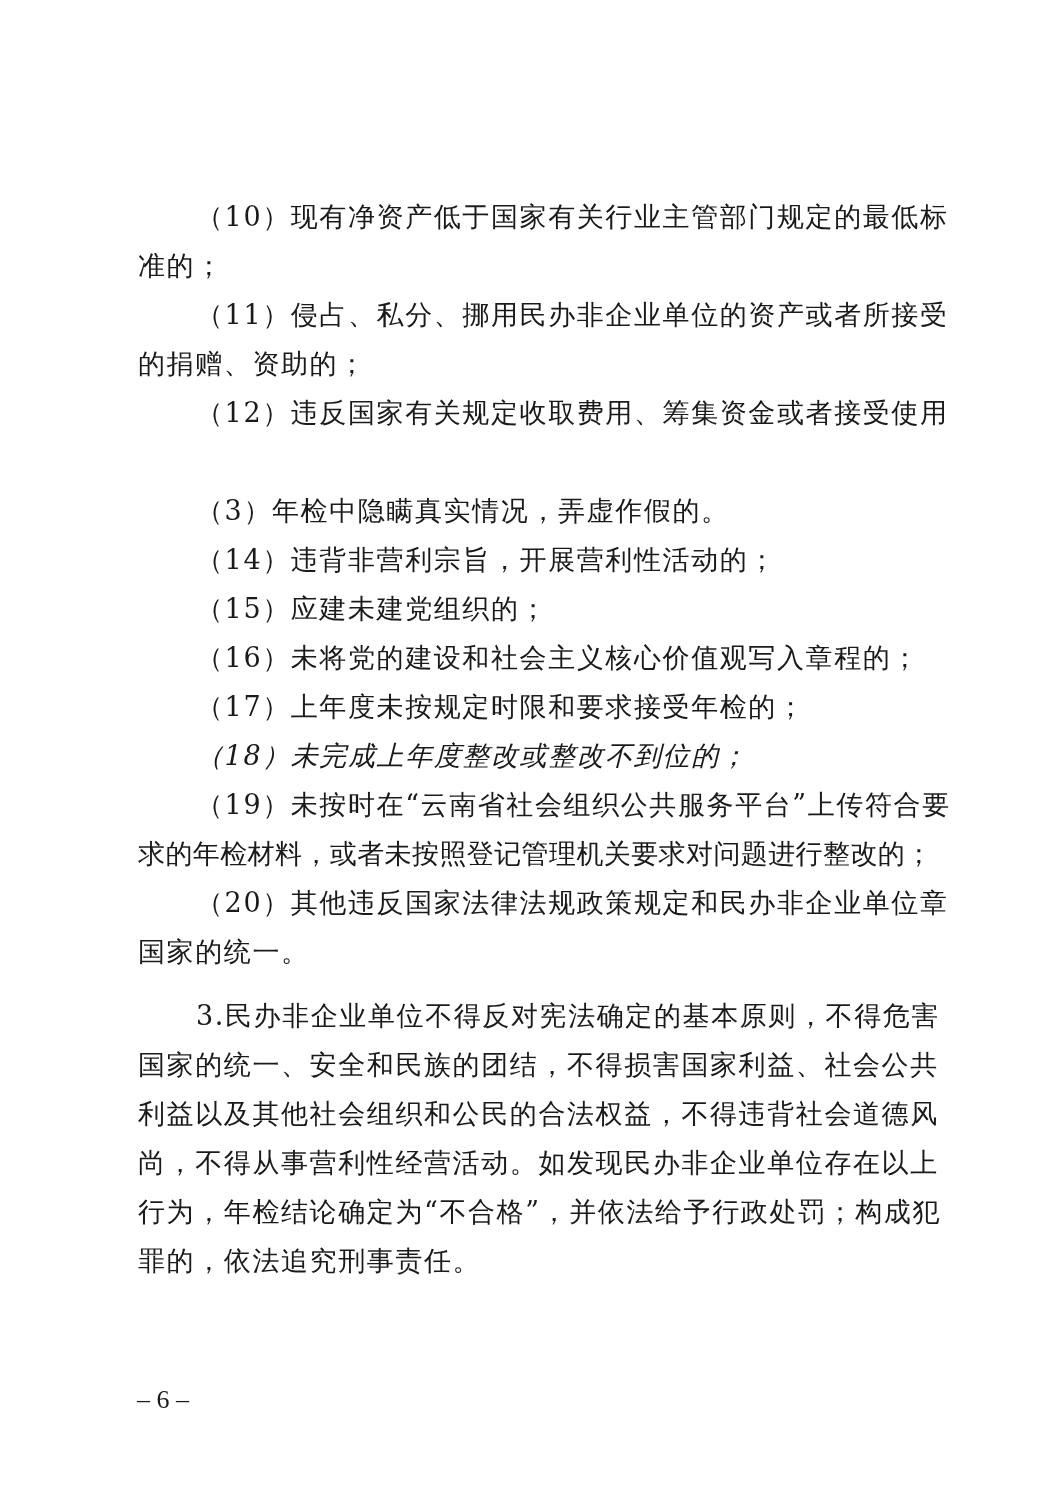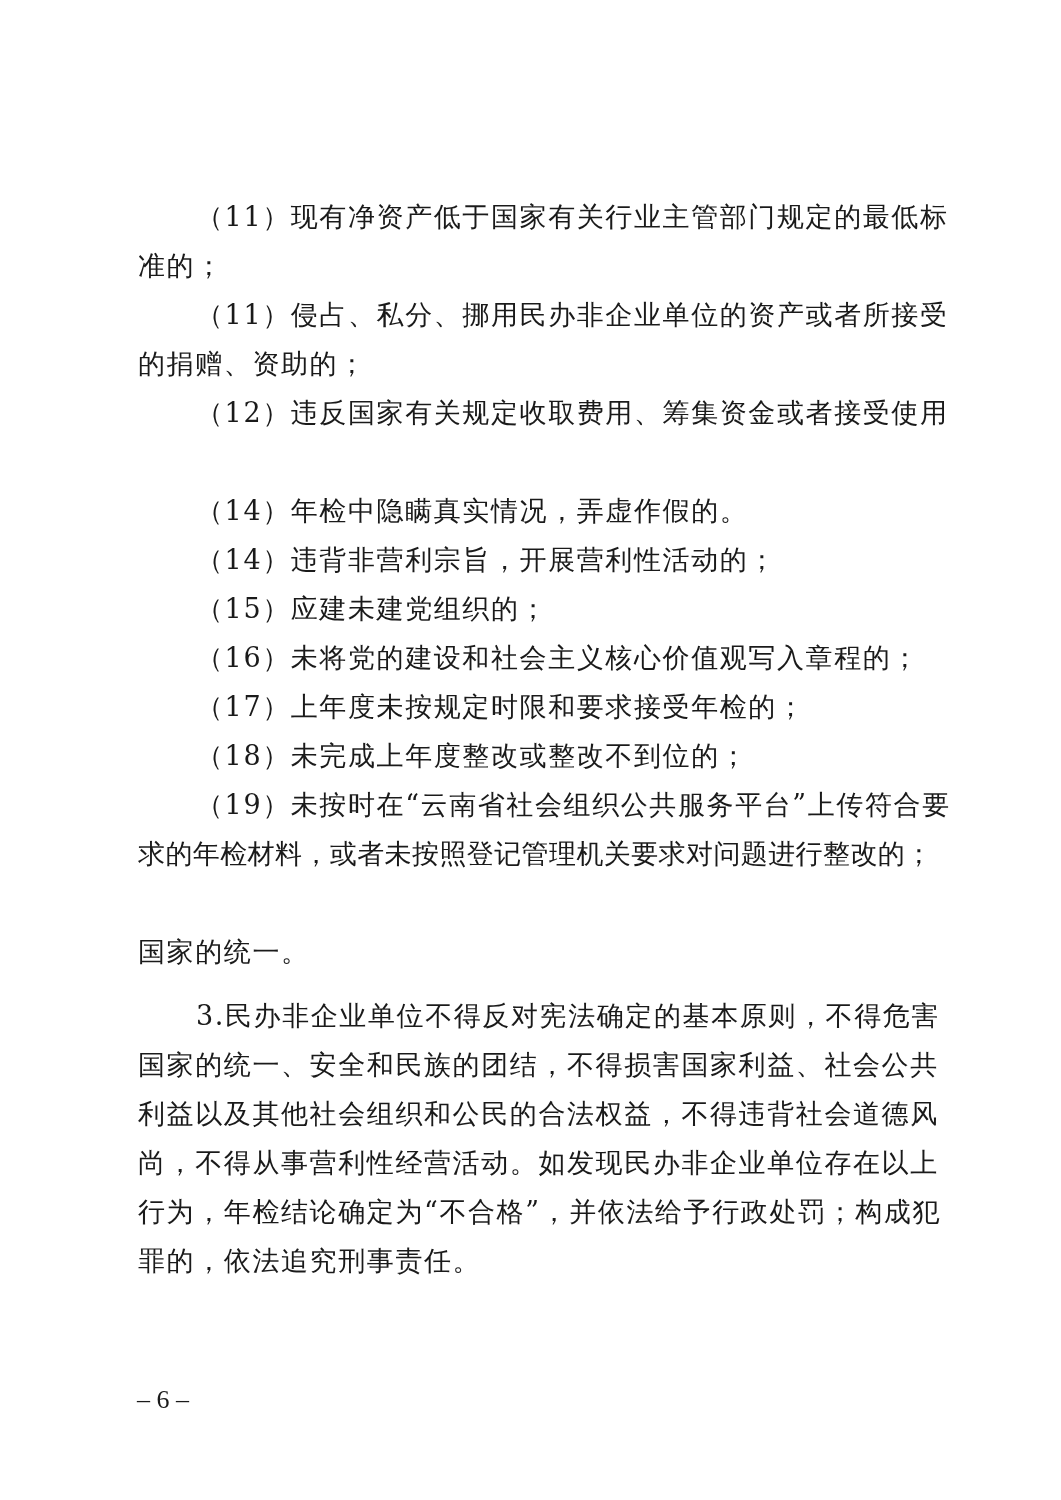--- a/index.html
+++ b/index.html
@@ -43,38 +43,39 @@
       line-height: 30px;
       white-space: nowrap;
       color: #1a1a1a;
     }
   </style>
 </head>
 <body>
 
 <div class="page">
 
-  <div class="line indent" style="top:200px;">（11）现有净资产低于国家有关行业主管部门规定的最低标</div>
+  <div class="line indent" style="top:200px;">（10）现有净资产低于国家有关行业主管部门规定的最低标</div>
   <div class="line" style="top:249px;">准的；</div>
 
   <div class="line indent" style="top:298px;">（11）侵占、私分、挪用民办非企业单位的资产或者所接受</div>
   <div class="line" style="top:347px;">的捐赠、资助的；</div>
 
   <div class="line indent" style="top:396px;">（12）违反国家有关规定收取费用、筹集资金或者接受使用</div>
 
-  <div class="line indent" style="top:494px;">（14）年检中隐瞒真实情况，弄虚作假的。</div>
+  <div class="line indent" style="top:494px;">（3）年检中隐瞒真实情况，弄虚作假的。</div>
   <div class="line indent" style="top:543px;">（14）违背非营利宗旨，开展营利性活动的；</div>
   <div class="line indent" style="top:592px;">（15）应建未建党组织的；</div>
   <div class="line indent" style="top:641px;">（16）未将党的建设和社会主义核心价值观写入章程的；</div>
   <div class="line indent" style="top:690px;">（17）上年度未按规定时限和要求接受年检的；</div>
-  <div class="line indent" style="top:739px;">（18）未完成上年度整改或整改不到位的；</div>
+  <div class="line indent" style="top:739px;font-style:italic;">（18）未完成上年度整改或整改不到位的；</div>
 
   <div class="line indent" style="top:788px;">（19）未按时在“云南省社会组织公共服务平台”上传符合要</div>
   <div class="line" style="top:837px; letter-spacing:0.4px;">求的年检材料，或者未按照登记管理机关要求对问题进行整改的；</div>
 
+  <div class="line indent" style="top:886px;">（20）其他违反国家法律法规政策规定和民办非企业单位章</div>
   <div class="line" style="top:935px;">国家的统一。</div>
 
   <div class="line indent" style="top:999px;">3.民办非企业单位不得反对宪法确定的基本原则，不得危害</div>
   <div class="line" style="top:1097px;">利益以及其他社会组织和公民的合法权益，不得违背社会道德风</div>
   <div class="line" style="top:1048px;">国家的统一、安全和民族的团结，不得损害国家利益、社会公共</div>
   <div class="line" style="top:1146px;">尚，不得从事营利性经营活动。如发现民办非企业单位存在以上</div>
   <div class="line" style="top:1195px;">行为，年检结论确定为“不合格”，并依法给予行政处罚；构成犯</div>
   <div class="line" style="top:1244px;">罪的，依法追究刑事责任。</div>
 
   <div class="page-number">– 6 –</div>

